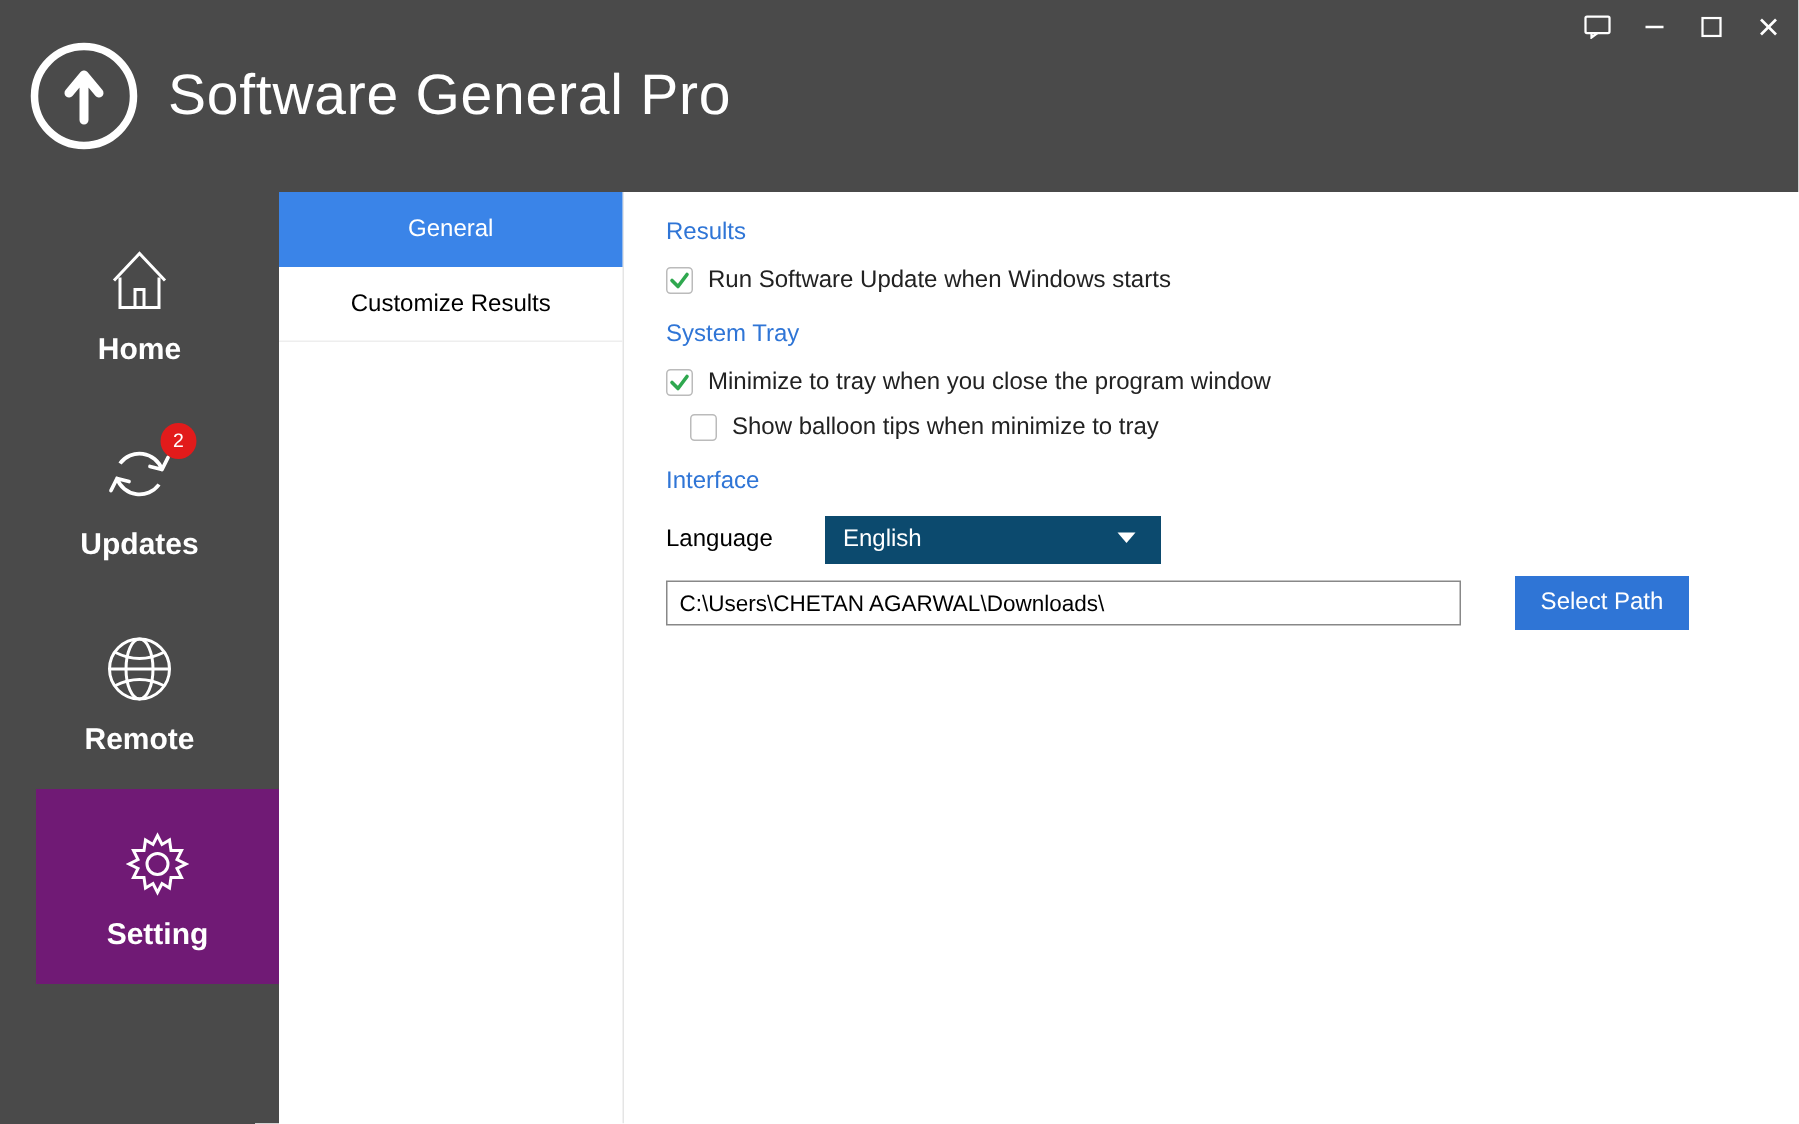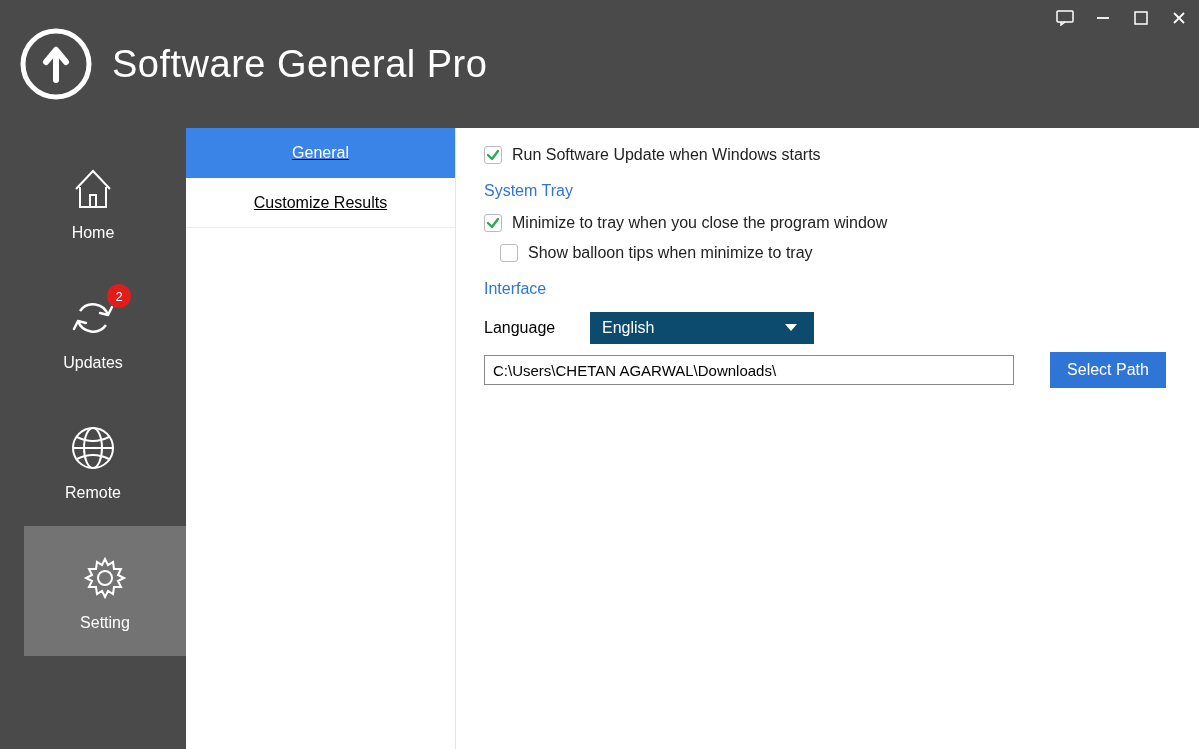--- a/index.html
+++ b/index.html
@@ -57,50 +57,49 @@
     height: 130px;
     display: flex;
     flex-direction: column;
     align-items: center;
     justify-content: center;
     color: #fff;
     cursor: pointer;
     position: relative;
   }
   .sidebar-item.active {
-    background: #737373;
+    background: #701a75;
     margin-left: 24px;
   }
   .sidebar-item .icon-wrap {
     width: 56px; height: 56px;
     display: flex; align-items: center; justify-content: center;
     margin-bottom: 8px;
     position: relative;
   }
   .sidebar-item .label {
-    font-size: 16px;
-    font-weight: 400;
+    font-size: 20px;
+    font-weight: 700;
   }
   .badge {
     position: absolute;
     top: -6px; right: -10px;
     background: #e21b1b;
     color: #fff;
     border-radius: 50%;
     width: 24px; height: 24px;
     font-size: 13px;
     display: flex; align-items: center; justify-content: center;
   }
 
   
   .subnav {
-    width: 270px;
+    width: 230px;
     border-right: 1px solid #e5e5e5;
     background: #fff;
-    text-decoration: underline;
   }
   .subnav-item {
     height: 50px;
     display: flex;
     align-items: center;
     justify-content: center;
     font-size: 16px;
     cursor: pointer;
     border-bottom: 1px solid #eee;
   }
@@ -288,20 +287,21 @@
     <div class="subnav-item active">
       <span>General</span>
     </div>
     <div class="subnav-item">
       <span>Customize Results</span>
     </div>
   </div>
 
   <div class="content">
 
+    <div class="section-title">Results</div>
 
     <div class="check-row">
       <div class="checkbox checked">
         <svg width="14" height="14" viewBox="0 0 14 14">
             <path d="M2 7 L6 11 L12 3" stroke="#2fa84f" stroke-width="2.4" fill="none" stroke-linecap="round" stroke-linejoin="round"></path>
           </svg>
       </div>
       <span>Run Software Update when Windows starts</span>
     </div>
 

